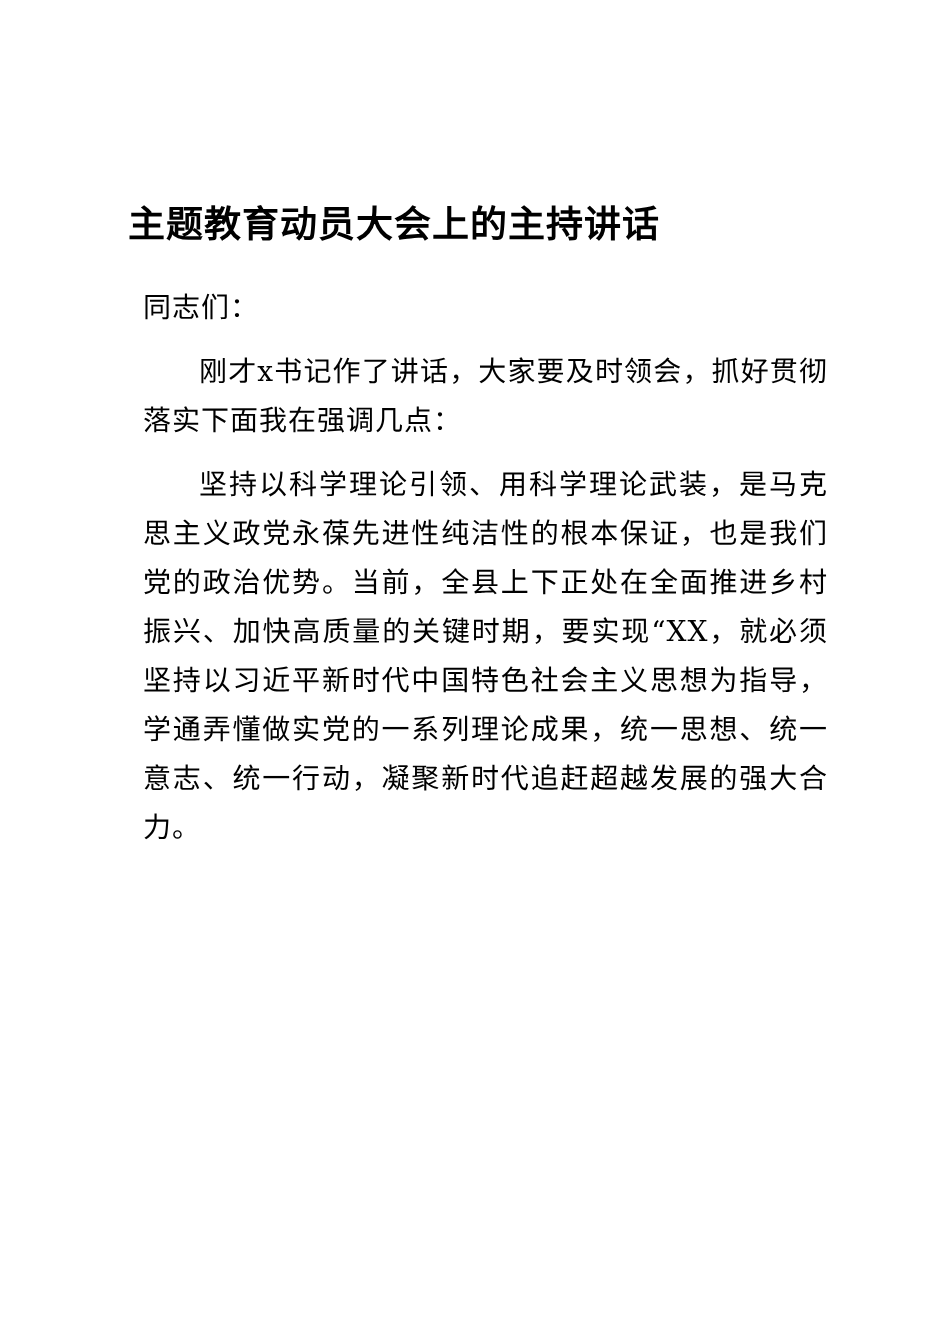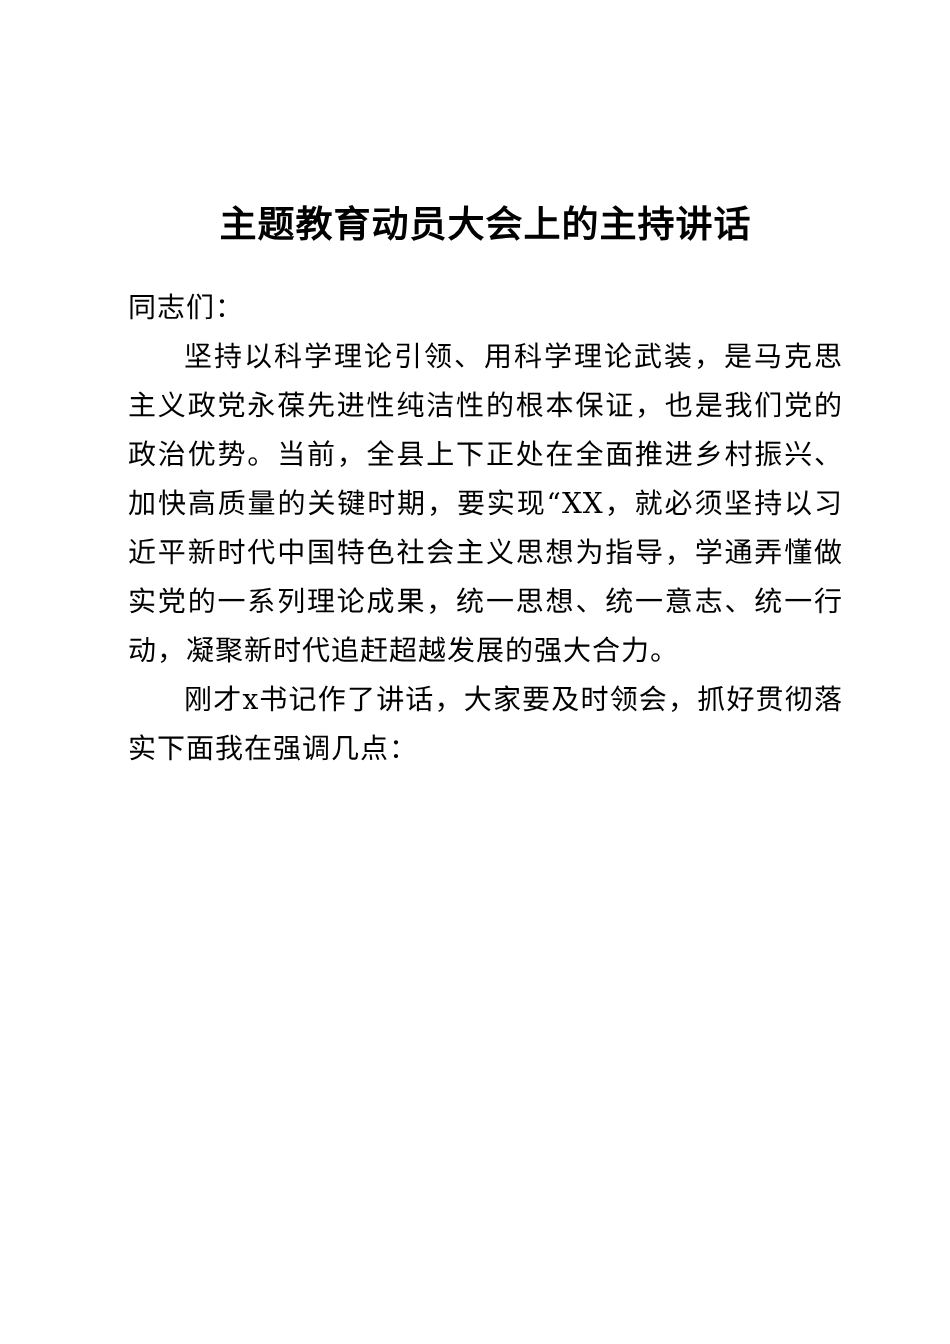--- a/index.html
+++ b/index.html
@@ -13,41 +13,41 @@
     color: #000000;
     overflow: hidden;
     padding: 203px 107px 0 128px;
   }
   .doc-title {
     font-family: Liberation Sans, sans-serif;
     font-weight: bold;
     font-size: 37px;
     line-height: 1.2;
     letter-spacing: 1px;
-    text-align: center;
+    text-align: left;
     color: #000000;
     margin-bottom: 36px;
     white-space: nowrap;
   }
   .doc-body {
     font-family: "DejaVu Serif", "Liberation Serif", serif;
     font-size: 28px;
     line-height: 49px;
     letter-spacing: 1px;
     color: #000000;
     text-align: justify;
     text-justify: inter-ideograph;
   }
-  .doc-body p { margin: 0; }
+  .doc-body p { margin: 15px; }
   .doc-body p.indent { text-indent: 2em; }
 </style>
 </head>
 <body>
 
 <div class="page">
   <h1 class="doc-title">主题教育动员大会上的主持讲话</h1>
 
   <div class="doc-body">
     <p class="para">同志们：</p>
+    <p class="para indent">刚才x书记作了讲话，大家要及时领会，抓好贯彻落实下面我在强调几点：</p>
     <p class="para indent">坚持以科学理论引领、用科学理论武装，是马克思主义政党永葆先进性纯洁性的根本保证，也是我们党的政治优势。当前，全县上下正处在全面推进乡村振兴、加快高质量的关键时期，要实现“XX，就必须坚持以习近平新时代中国特色社会主义思想为指导，学通弄懂做实党的一系列理论成果，统一思想、统一意志、统一行动，凝聚新时代追赶超越发展的强大合力。</p>
-    <p class="para indent">刚才x书记作了讲话，大家要及时领会，抓好贯彻落实下面我在强调几点：</p>
   </div>
 </div>
 
 </body></html>

